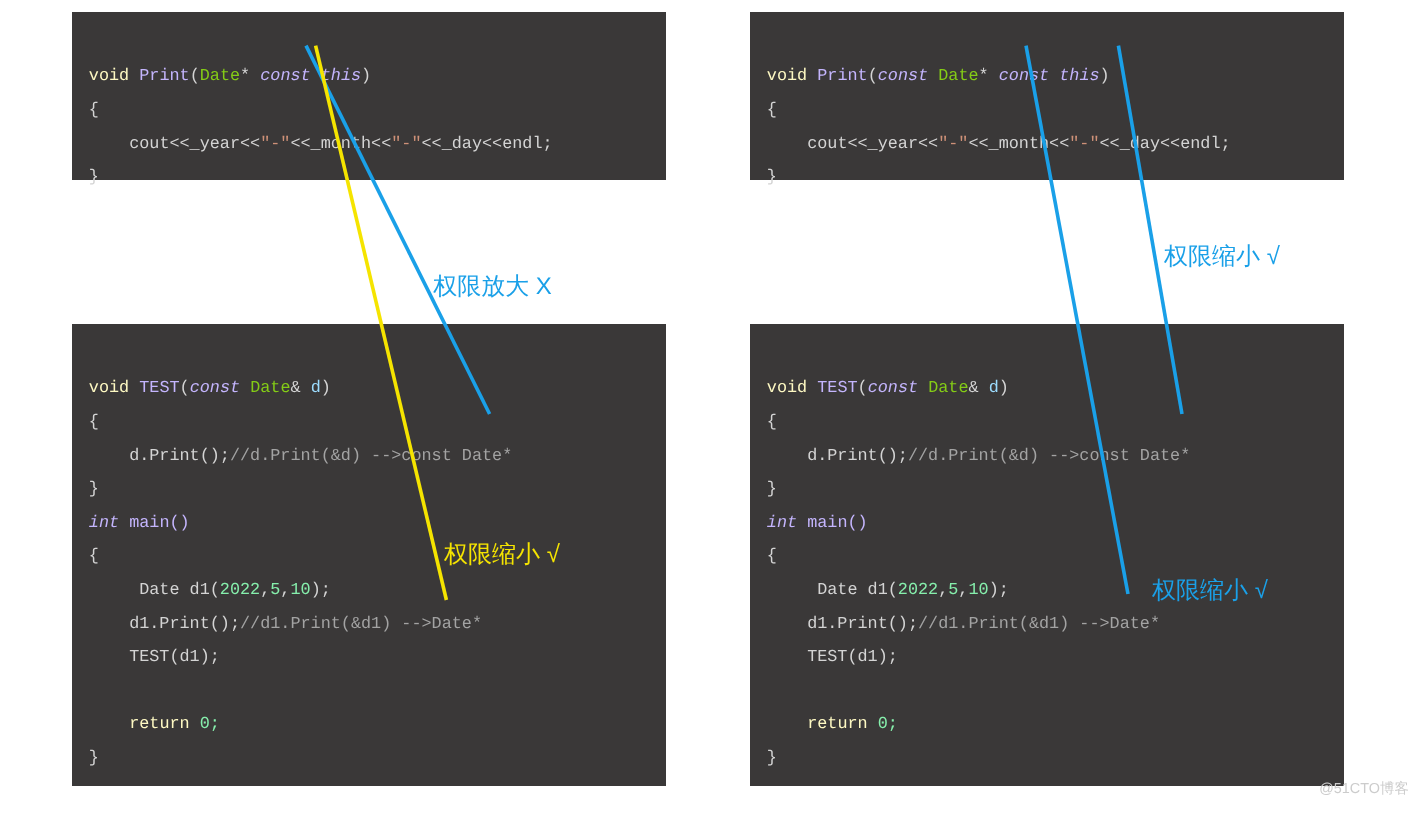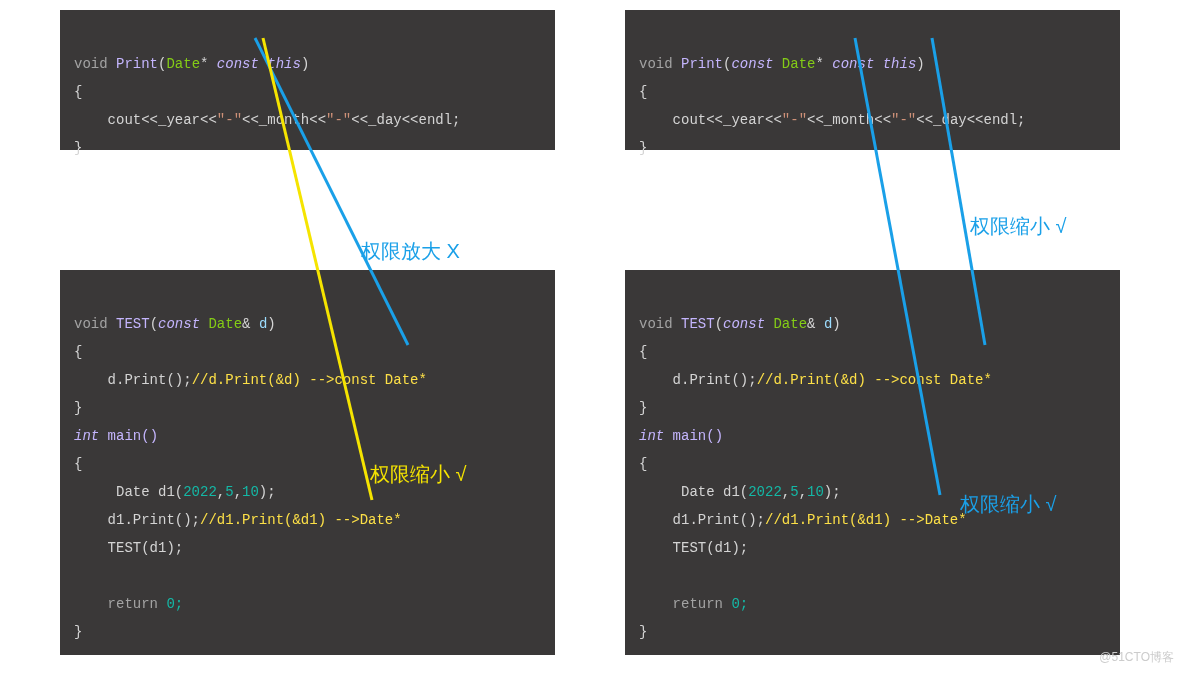--- a/index.html
+++ b/index.html
@@ -17,36 +17,35 @@
     color: #d4d4d4;
     padding: 12px 14px;
     line-height: 28px;
     white-space: pre;
   }
   #tl { left: 60px;  top: 10px;  width: 495px; height: 140px; }
   #tr { left: 625px; top: 10px;  width: 495px; height: 140px; }
   #bl { left: 60px;  top: 270px; width: 495px; height: 385px; }
   #br { left: 625px; top: 270px; width: 495px; height: 385px; }
 
-  .kw-purple { color: #a3a3a3; }
+  .kw-purple { color: #fef9c3; }
   .kw-blue   { color: #c4b5fd; font-style: italic; }
   .fn        { color: #c4b5fd; }
   .type      { color: #84cc16; }
   .str       { color: #ce9178; }
-  .num       { color: #14b8a6; }
-  .cmt       { color: #fde047; }
+  .num       { color: #86efac; }
+  .cmt       { color: #a3a3a3; }
   .id        { color: #9cdcfe; }
   .plain     { color: #d4d4d4; }
 
   .annot {
     position: absolute;
     font-family: "Microsoft YaHei", sans-serif;
     font-size: 20px;
     font-weight: 500;
-    margin-top: 13px;
   }
   .annot-blue   { color: #1aa0e8; }
   .annot-yellow { color: #f5e400; }
 
   svg.overlay {
     position: absolute;
     left: 0; top: 0;
     width: 1184px; height: 684px;
     pointer-events: none;
   }

